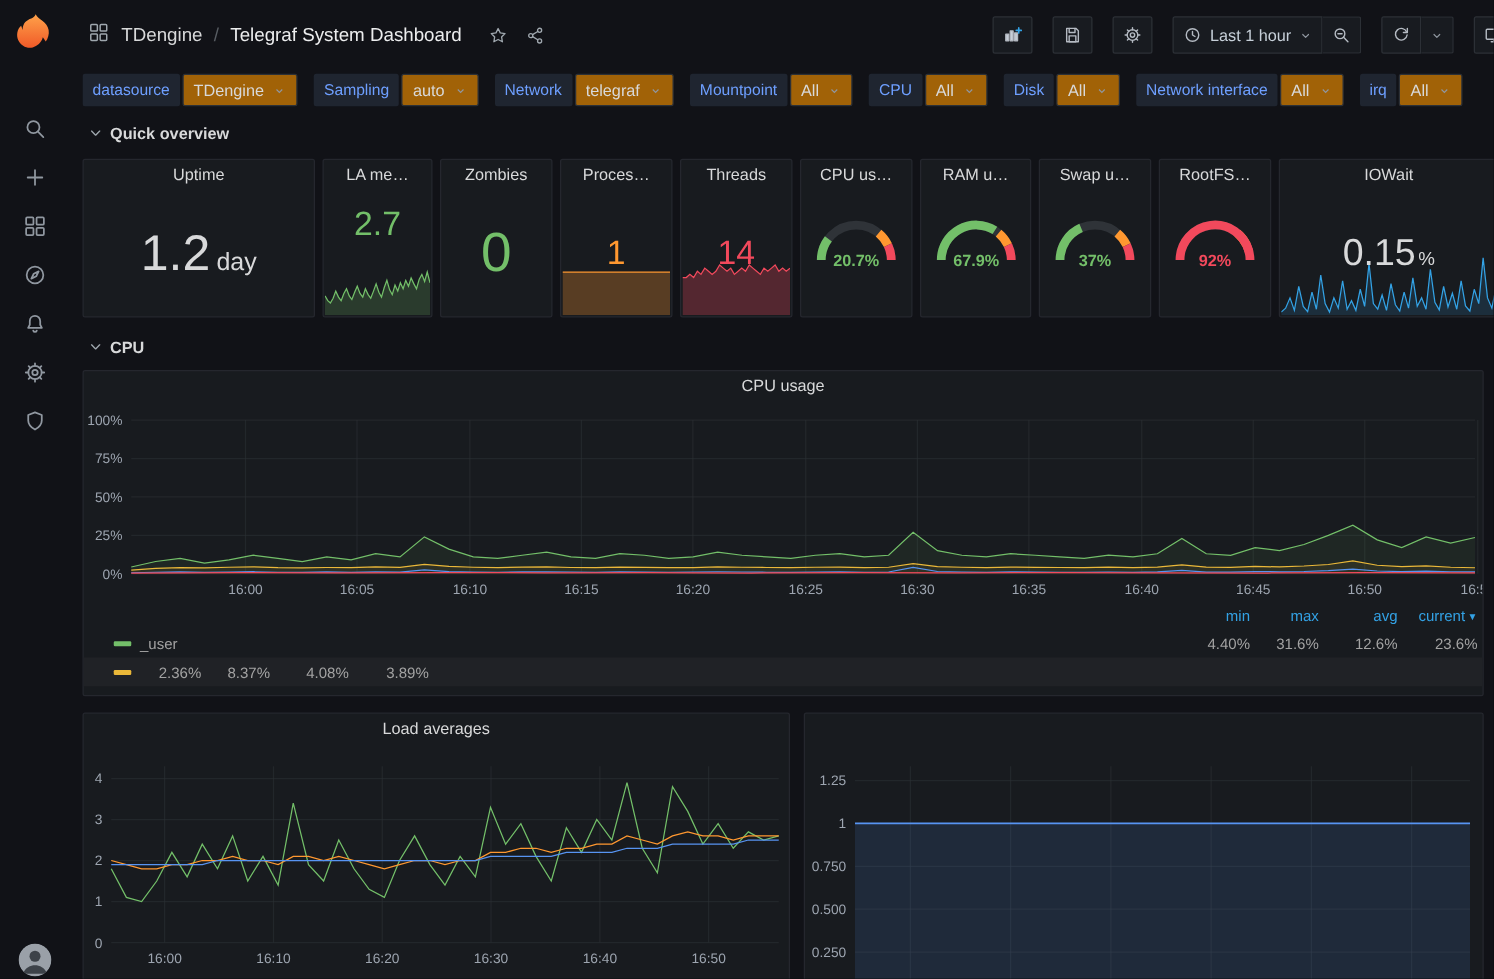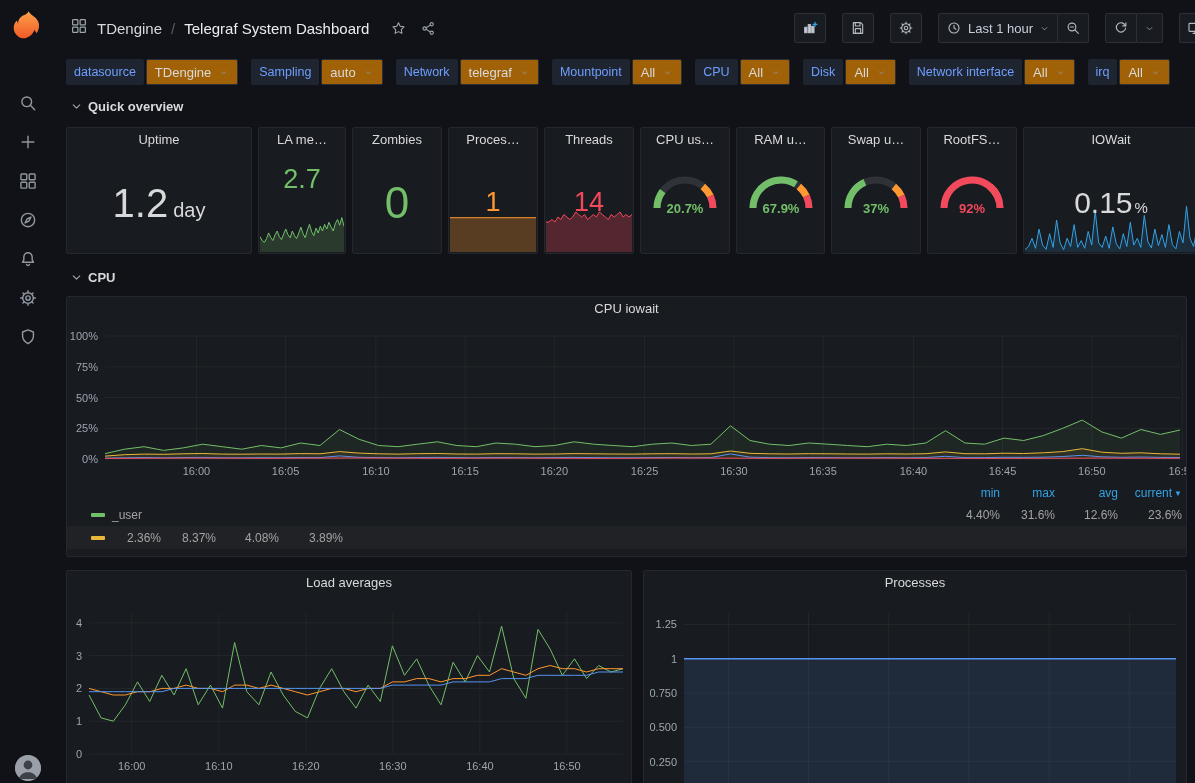--- a/index.html
+++ b/index.html
@@ -414,21 +414,21 @@
   </div>
 
   <div class="rowhead" style="top:268px">
     <svg viewBox="0 0 24 24">
         <path d="m6 9 6 6 6-6"></path>
       </svg>
     <span>CPU</span>
   </div>
 
   <div class="panel" style="left:66px;top:296px;width:1121px;height:261px">
-    <div class="ptitle">CPU iowait</div>
+    <div class="ptitle">CPU usage</div>
     <div class="chart" style="left:0;right:0;top:28px;height:158px">
         <svg class="chart-svg" width="1119" height="158">
           <line x1="38" x2="1113" y1="134.0" y2="134.0" stroke="#2c3235" stroke-opacity="0.55"></line>
           <text x="31" y="138" text-anchor="end">0%</text>
           <line x1="38" x2="1113" y1="103.3" y2="103.3" stroke="#2c3235" stroke-opacity="0.55"></line>
           <text x="31" y="107.3" text-anchor="end">25%</text>
           <line x1="38" x2="1113" y1="72.5" y2="72.5" stroke="#2c3235" stroke-opacity="0.55"></line>
           <text x="31" y="76.5" text-anchor="end">50%</text>
           <line x1="38" x2="1113" y1="41.8" y2="41.8" stroke="#2c3235" stroke-opacity="0.55"></line>
           <text x="31" y="45.8" text-anchor="end">75%</text>
@@ -531,21 +531,20 @@
           <line x1="499.9" x2="499.9" y1="14" y2="155" stroke="#2c3235" stroke-opacity="0.55"></line>
           <text x="499.9" y="171" text-anchor="middle">16:50</text>
           <polyline points="22.0,96.0 34.1,118.9 46.3,122.2 58.4,105.8 70.5,82.9 82.7,102.5 94.8,76.3 107.0,96.0 119.1,69.7 131.2,105.8 143.4,86.1 155.5,109.1 167.6,43.5 179.8,92.7 191.9,105.8 204.0,73.0 216.2,96.0 228.3,112.4 240.5,118.9 252.6,89.4 264.7,69.7 276.9,92.7 289.0,109.1 301.1,86.1 313.3,102.5 325.4,46.8 337.5,76.3 349.7,59.9 361.8,86.1 374.0,105.8 386.1,63.2 398.2,82.9 410.4,56.6 422.5,73.0 434.6,27.1 446.8,79.6 458.9,99.3 471.0,30.4 483.2,50.1 495.3,76.3 507.5,59.9 519.6,79.6 531.7,66.5 543.9,73.0 556.0,69.7" fill="none" stroke="#73bf69" stroke-width="1"></polyline>
           <polyline points="22.0,89.4 34.1,92.7 46.3,96.0 58.4,96.0 70.5,92.7 82.7,92.7 94.8,89.4 107.0,89.4 119.1,86.1 131.2,89.4 143.4,89.4 155.5,92.7 167.6,86.1 179.8,86.1 191.9,89.4 204.0,86.1 216.2,89.4 228.3,92.7 240.5,96.0 252.6,92.7 264.7,89.4 276.9,89.4 289.0,92.7 301.1,89.4 313.3,89.4 325.4,82.9 337.5,82.9 349.7,79.6 361.8,79.6 374.0,82.9 386.1,79.6 398.2,79.6 410.4,76.3 422.5,76.3 434.6,69.7 446.8,73.0 458.9,76.3 471.0,69.7 483.2,66.5 495.3,69.7 507.5,69.7 519.6,73.0 531.7,69.7 543.9,69.7 556.0,69.7" fill="none" stroke="#ff9830" stroke-width="1"></polyline>
           <polyline points="22.0,92.7 34.1,92.7 46.3,92.7 58.4,92.7 70.5,92.7 82.7,92.7 94.8,92.7 107.0,89.4 119.1,89.4 131.2,89.4 143.4,89.4 155.5,89.4 167.6,89.4 179.8,89.4 191.9,89.4 204.0,89.4 216.2,89.4 228.3,89.4 240.5,89.4 252.6,89.4 264.7,89.4 276.9,89.4 289.0,89.4 301.1,89.4 313.3,89.4 325.4,86.1 337.5,86.1 349.7,86.1 361.8,86.1 374.0,86.1 386.1,82.9 398.2,82.9 410.4,82.9 422.5,82.9 434.6,79.6 446.8,79.6 458.9,79.6 471.0,76.3 483.2,76.3 495.3,76.3 507.5,76.3 519.6,76.3 531.7,73.0 543.9,73.0 556.0,73.0" fill="none" stroke="#5794f2" stroke-width="1"></polyline>
         </svg>
       </div>
   </div>
 
   <div class="panel" style="left:643px;top:570px;width:544px;height:230px">
-    <div class="ptitle">Processes</div>
     <div class="chart" style="left:0;right:0;top:28px;height:210px">
         <svg class="chart-svg" width="542" height="210">
           <line x1="40" x2="532" y1="25.4" y2="25.4" stroke="#2c3235" stroke-opacity="0.55"></line>
           <text x="33" y="29.4" text-anchor="end">1.25</text>
           <line x1="40" x2="532" y1="59.7" y2="59.7" stroke="#2c3235" stroke-opacity="0.55"></line>
           <text x="33" y="63.7" text-anchor="end">1</text>
           <line x1="40" x2="532" y1="94.0" y2="94.0" stroke="#2c3235" stroke-opacity="0.55"></line>
           <text x="33" y="98" text-anchor="end">0.750</text>
           <line x1="40" x2="532" y1="128.3" y2="128.3" stroke="#2c3235" stroke-opacity="0.55"></line>
           <text x="33" y="132.3" text-anchor="end">0.500</text>

